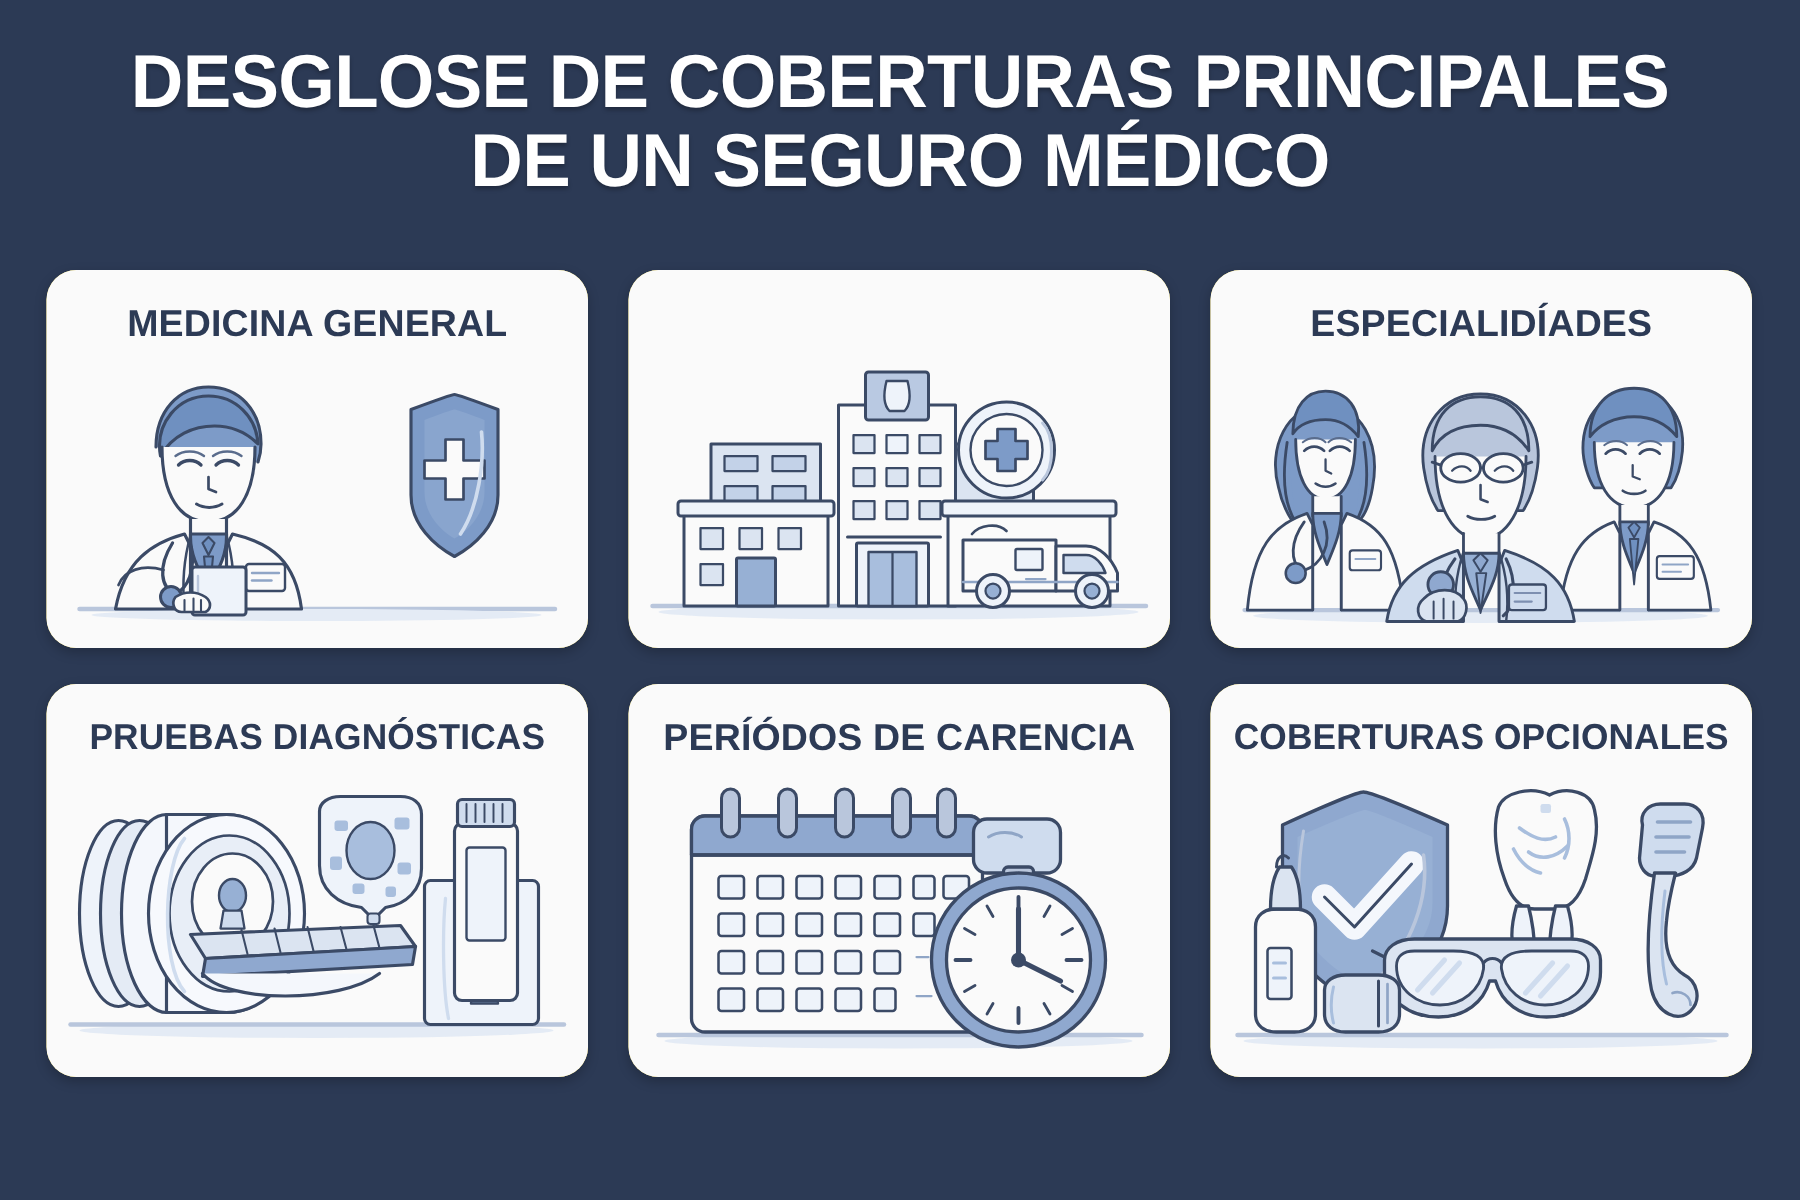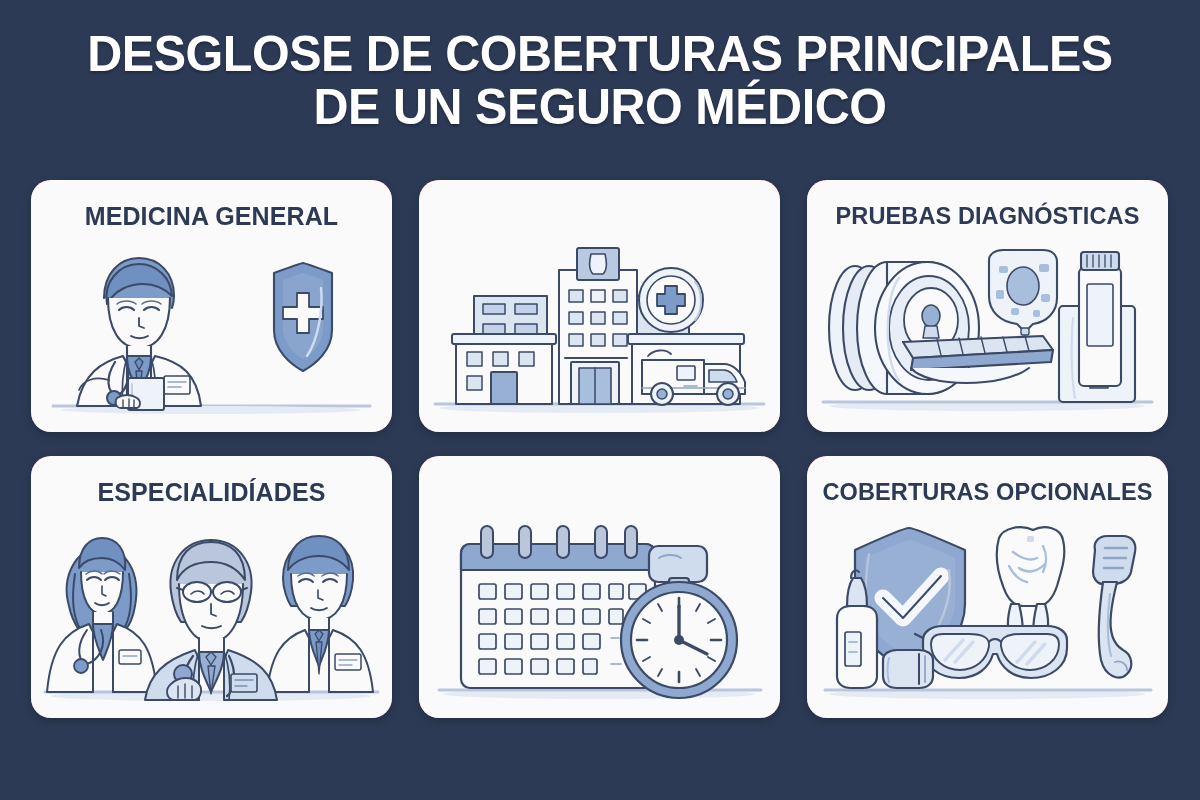--- a/index.html
+++ b/index.html
@@ -45,21 +45,21 @@
     height: 538px;
     display: grid;
     grid-template-columns: 361px 361px 361px;
     grid-template-rows: 252px 262px;
     column-gap: 27px;
     row-gap: 24px;
   }
 
   .card {
     position: relative;
-    background: #ec4899;
+    background: #fde047;
     border-radius: 20px;
     overflow: visible;
     box-shadow: 0 3px 8px rgba(0,0,0,0.22);
   }
   .card-clip {
     position: absolute;
     inset: 0;
     border-radius: 20px;
     overflow: hidden;
     background: #fafafa;
@@ -221,87 +221,20 @@
           <path d="M285 126 L305 126 C314 126 322 134 326 144 L326 156 L285 156 Z" fill="#fafafa" stroke="#3b4a66"></path>
           <path d="M290 132 L305 132 C311 132 316 138 318 144 L290 144 Z" fill="#cfdcee" stroke="#3b4a66" stroke-width="1.6"></path>
           <rect x="258" y="128" width="18" height="14" rx="1" fill="#eef3fa" stroke="#3b4a66" stroke-width="1.6"></rect>
           <path d="M223 150 L326 150" stroke-width="1.6" stroke="#8fa5c6"></path>
           <circle cx="243" cy="156" r="11" fill="#eef3fa" stroke="#3b4a66"></circle>
           <circle cx="243" cy="156" r="5" fill="#97b0d4" stroke="#3b4a66" stroke-width="1.5"></circle>
           <circle cx="309" cy="156" r="11" fill="#eef3fa" stroke="#3b4a66"></circle>
           <circle cx="309" cy="156" r="5" fill="#97b0d4" stroke="#3b4a66" stroke-width="1.5"></circle>
           <path d="M229 118 C234 112 246 110 252 116" stroke-width="1.8"></path>
           <line x1="265" y1="148" x2="278" y2="148" stroke-width="1.5" stroke="#8fa5c6"></line>
-        </g>
-      </svg>
-    </div>
-  </div>
-
-  <div class="card">
-    <div class="card-clip"></div>
-    <div class="card-title fit">PRUEBAS DIAGNÓSTICAS</div>
-    <div class="illus">
-      <svg viewBox="0 0 361 182" xmlns="http://www.w3.org/2000/svg">
-        <g fill="none" stroke="#3b4a66" stroke-width="2.1" stroke-linecap="round" stroke-linejoin="round">
-          <ellipse cx="180" cy="168" rx="158" ry="5" fill="#e4ebf5" stroke="none"></ellipse>
-          <line x1="16" y1="164" x2="345" y2="164" stroke="#b9c6dc" stroke-width="3"></line>
-
-          <ellipse cx="48" cy="90" rx="26" ry="62" fill="#eef3fa" stroke="#3b4a66"></ellipse>
-          <ellipse cx="62" cy="90" rx="26" ry="62" fill="#e4ebf5" stroke="#3b4a66"></ellipse>
-          <ellipse cx="80" cy="90" rx="30" ry="66" fill="#f4f7fc" stroke="#3b4a66"></ellipse>
-
-          <path d="M80 24 L120 24 C148 24 170 54 170 90 C170 126 148 156 120 156 L80 156 Z" fill="#f4f7fc" stroke="#3b4a66"></path>
-          <ellipse cx="120" cy="90" rx="52" ry="66" fill="#f7f9fd" stroke="#3b4a66"></ellipse>
-          <ellipse cx="122" cy="90" rx="40" ry="52" fill="#e8eef7" stroke="#3b4a66" stroke-width="1.8"></ellipse>
-
-          <ellipse cx="124" cy="82" rx="27" ry="32" fill="#fafafa" stroke="#3b4a66" stroke-width="1.8"></ellipse>
-
-          <ellipse cx="124" cy="78" rx="9" ry="11" fill="#97b0d4" stroke="#3b4a66" stroke-width="1.6"></ellipse>
-          <path d="M118 88 L130 88 L132 100 L116 100 Z" fill="#cfdcee" stroke="#3b4a66" stroke-width="1.5"></path>
-
-          <path d="M92 40 C78 56 76 124 92 142" stroke="#cfdcee" stroke-width="2.4"></path>
-
-          <path d="M96 104 L236 98 L246 112 L106 120 Z" fill="#dbe4f1" stroke="#3b4a66"></path>
-          <path d="M106 120 L246 112 L244 124 L104 132 Z" fill="#8fa8cf" stroke="#3b4a66"></path>
-          <g stroke="#3b4a66" stroke-width="1.4">
-            <line x1="130" y1="101" x2="134" y2="117"></line>
-            <line x1="152" y1="100" x2="156" y2="116"></line>
-            <line x1="174" y1="99" x2="178" y2="115"></line>
-            <line x1="196" y1="99" x2="200" y2="114"></line>
-            <line x1="218" y1="98" x2="222" y2="113"></line>
-          </g>
-          <path d="M104 130 C120 150 196 150 222 130" fill="#f4f7fc" stroke="#3b4a66"></path>
-
-          <path d="M182 22 C182 16 188 12 196 12 L236 12 C244 12 250 16 250 24 L250 60 C250 74 240 84 226 86 L218 94 L210 86 C194 84 182 74 182 58 Z" fill="#eef3fa" stroke="#3b4a66"></path>
-          <ellipse cx="216" cy="48" rx="16" ry="19" fill="#a8bedd" stroke="#3b4a66" stroke-width="1.6"></ellipse>
-          <g fill="#a8bedd" stroke="none">
-            <rect x="192" y="28" width="9" height="7" rx="2"></rect>
-            <rect x="232" y="26" width="10" height="8" rx="2"></rect>
-            <rect x="189" y="52" width="8" height="9" rx="2"></rect>
-            <rect x="234" y="56" width="9" height="8" rx="2"></rect>
-            <rect x="204" y="70" width="8" height="7" rx="2"></rect>
-            <rect x="226" y="72" width="7" height="7" rx="2"></rect>
-          </g>
-          <rect x="214" y="90" width="8" height="7" rx="2" fill="#cfdcee" stroke="#3b4a66" stroke-width="1.4"></rect>
-
-          <rect x="252" y="68" width="76" height="96" rx="4" fill="#eef3fa" stroke="#3b4a66"></rect>
-          <path d="M266 80 C264 100 264 140 268 160" stroke="#cfdcee" stroke-width="2.2"></path>
-          <circle cx="292" cy="128" r="9" fill="#8fa8cf" stroke="#3b4a66" stroke-width="1.6"></circle>
-          <path d="M283 150 C283 138 301 138 301 150 Z" fill="#8fa8cf" stroke="#3b4a66" stroke-width="1.6"></path>
-
-          <rect x="272" y="30" width="42" height="118" rx="5" fill="#fafafa" stroke="#3b4a66"></rect>
-          <rect x="274" y="14" width="38" height="18" rx="3" fill="#cfdcee" stroke="#3b4a66"></rect>
-          <g stroke="#3b4a66" stroke-width="1.3">
-            <line x1="280" y1="17" x2="280" y2="29"></line>
-            <line x1="286" y1="17" x2="286" y2="29"></line>
-            <line x1="292" y1="17" x2="292" y2="29"></line>
-            <line x1="298" y1="17" x2="298" y2="29"></line>
-            <line x1="304" y1="17" x2="304" y2="29"></line>
-          </g>
-          <rect x="280" y="46" width="26" height="62" rx="2" fill="#eef3fa" stroke="#3b4a66" stroke-width="1.6"></rect>
         </g>
       </svg>
     </div>
   </div>
 
   <div class="card">
     <div class="card-clip"></div>
     <div class="card-title">ESPECIALIDÍADES</div>
     <div class="illus">
       <svg viewBox="0 0 361 192" xmlns="http://www.w3.org/2000/svg">
@@ -399,20 +332,88 @@
             <line x1="204" y1="166" x2="222" y2="166" stroke="#7d8fb0" stroke-width="1.5"></line>
             <line x1="204" y1="172" x2="216" y2="172" stroke="#7d8fb0" stroke-width="1.5"></line>
           </g>
         </g>
       </svg>
     </div>
   </div>
 
   <div class="card">
     <div class="card-clip"></div>
+    <div class="card-title fit">PRUEBAS DIAGNÓSTICAS</div>
+    <div class="illus">
+      <svg viewBox="0 0 361 182" xmlns="http://www.w3.org/2000/svg">
+        <g fill="none" stroke="#3b4a66" stroke-width="2.1" stroke-linecap="round" stroke-linejoin="round">
+          <ellipse cx="180" cy="168" rx="158" ry="5" fill="#e4ebf5" stroke="none"></ellipse>
+          <line x1="16" y1="164" x2="345" y2="164" stroke="#b9c6dc" stroke-width="3"></line>
+
+          <ellipse cx="48" cy="90" rx="26" ry="62" fill="#eef3fa" stroke="#3b4a66"></ellipse>
+          <ellipse cx="62" cy="90" rx="26" ry="62" fill="#e4ebf5" stroke="#3b4a66"></ellipse>
+          <ellipse cx="80" cy="90" rx="30" ry="66" fill="#f4f7fc" stroke="#3b4a66"></ellipse>
+
+          <path d="M80 24 L120 24 C148 24 170 54 170 90 C170 126 148 156 120 156 L80 156 Z" fill="#f4f7fc" stroke="#3b4a66"></path>
+          <ellipse cx="120" cy="90" rx="52" ry="66" fill="#f7f9fd" stroke="#3b4a66"></ellipse>
+          <ellipse cx="122" cy="90" rx="40" ry="52" fill="#e8eef7" stroke="#3b4a66" stroke-width="1.8"></ellipse>
+
+          <ellipse cx="124" cy="82" rx="27" ry="32" fill="#fafafa" stroke="#3b4a66" stroke-width="1.8"></ellipse>
+
+          <ellipse cx="124" cy="78" rx="9" ry="11" fill="#97b0d4" stroke="#3b4a66" stroke-width="1.6"></ellipse>
+          <path d="M118 88 L130 88 L132 100 L116 100 Z" fill="#cfdcee" stroke="#3b4a66" stroke-width="1.5"></path>
+
+          <path d="M92 40 C78 56 76 124 92 142" stroke="#cfdcee" stroke-width="2.4"></path>
+
+          <path d="M96 104 L236 98 L246 112 L106 120 Z" fill="#dbe4f1" stroke="#3b4a66"></path>
+          <path d="M106 120 L246 112 L244 124 L104 132 Z" fill="#8fa8cf" stroke="#3b4a66"></path>
+          <g stroke="#3b4a66" stroke-width="1.4">
+            <line x1="130" y1="101" x2="134" y2="117"></line>
+            <line x1="152" y1="100" x2="156" y2="116"></line>
+            <line x1="174" y1="99" x2="178" y2="115"></line>
+            <line x1="196" y1="99" x2="200" y2="114"></line>
+            <line x1="218" y1="98" x2="222" y2="113"></line>
+          </g>
+          <path d="M104 130 C120 150 196 150 222 130" fill="#f4f7fc" stroke="#3b4a66"></path>
+
+          <path d="M182 22 C182 16 188 12 196 12 L236 12 C244 12 250 16 250 24 L250 60 C250 74 240 84 226 86 L218 94 L210 86 C194 84 182 74 182 58 Z" fill="#eef3fa" stroke="#3b4a66"></path>
+          <ellipse cx="216" cy="48" rx="16" ry="19" fill="#a8bedd" stroke="#3b4a66" stroke-width="1.6"></ellipse>
+          <g fill="#a8bedd" stroke="none">
+            <rect x="192" y="28" width="9" height="7" rx="2"></rect>
+            <rect x="232" y="26" width="10" height="8" rx="2"></rect>
+            <rect x="189" y="52" width="8" height="9" rx="2"></rect>
+            <rect x="234" y="56" width="9" height="8" rx="2"></rect>
+            <rect x="204" y="70" width="8" height="7" rx="2"></rect>
+            <rect x="226" y="72" width="7" height="7" rx="2"></rect>
+          </g>
+          <rect x="214" y="90" width="8" height="7" rx="2" fill="#cfdcee" stroke="#3b4a66" stroke-width="1.4"></rect>
+
+          <rect x="252" y="68" width="76" height="96" rx="4" fill="#eef3fa" stroke="#3b4a66"></rect>
+          <path d="M266 80 C264 100 264 140 268 160" stroke="#cfdcee" stroke-width="2.2"></path>
+          <circle cx="292" cy="128" r="9" fill="#8fa8cf" stroke="#3b4a66" stroke-width="1.6"></circle>
+          <path d="M283 150 C283 138 301 138 301 150 Z" fill="#8fa8cf" stroke="#3b4a66" stroke-width="1.6"></path>
+
+          <rect x="272" y="30" width="42" height="118" rx="5" fill="#fafafa" stroke="#3b4a66"></rect>
+          <rect x="274" y="14" width="38" height="18" rx="3" fill="#cfdcee" stroke="#3b4a66"></rect>
+          <g stroke="#3b4a66" stroke-width="1.3">
+            <line x1="280" y1="17" x2="280" y2="29"></line>
+            <line x1="286" y1="17" x2="286" y2="29"></line>
+            <line x1="292" y1="17" x2="292" y2="29"></line>
+            <line x1="298" y1="17" x2="298" y2="29"></line>
+            <line x1="304" y1="17" x2="304" y2="29"></line>
+          </g>
+          <rect x="280" y="46" width="26" height="62" rx="2" fill="#eef3fa" stroke="#3b4a66" stroke-width="1.6"></rect>
+        </g>
+      </svg>
+    </div>
+  </div>
+
+  <div class="card">
+    <div class="card-clip"></div>
+    <div class="card-title">PERÍÓDOS DE CARENCIA</div>
     <div class="illus">
       <svg viewBox="0 0 361 192" xmlns="http://www.w3.org/2000/svg">
         <g fill="none" stroke="#3b4a66" stroke-width="2.2" stroke-linecap="round" stroke-linejoin="round">
           <ellipse cx="180" cy="180" rx="156" ry="5" fill="#e4ebf5" stroke="none"></ellipse>
           <line x1="20" y1="176" x2="342" y2="176" stroke="#b9c6dc" stroke-width="3"></line>
 
           <rect x="42" y="30" width="194" height="144" rx="9" fill="#fafafa" stroke="#3b4a66"></rect>
 
           <path d="M42 39 C42 34 46 30 51 39 L51 30 L227 30 C232 30 236 34 236 39 L236 56 L42 56 Z" fill="#8fa8cf" stroke="none"></path>
           <path d="M42 39 C42 34 46 30 51 30 L227 30 C232 30 236 34 236 39 L236 56 L42 56 Z" fill="#8fa8cf" stroke="#3b4a66"></path>

